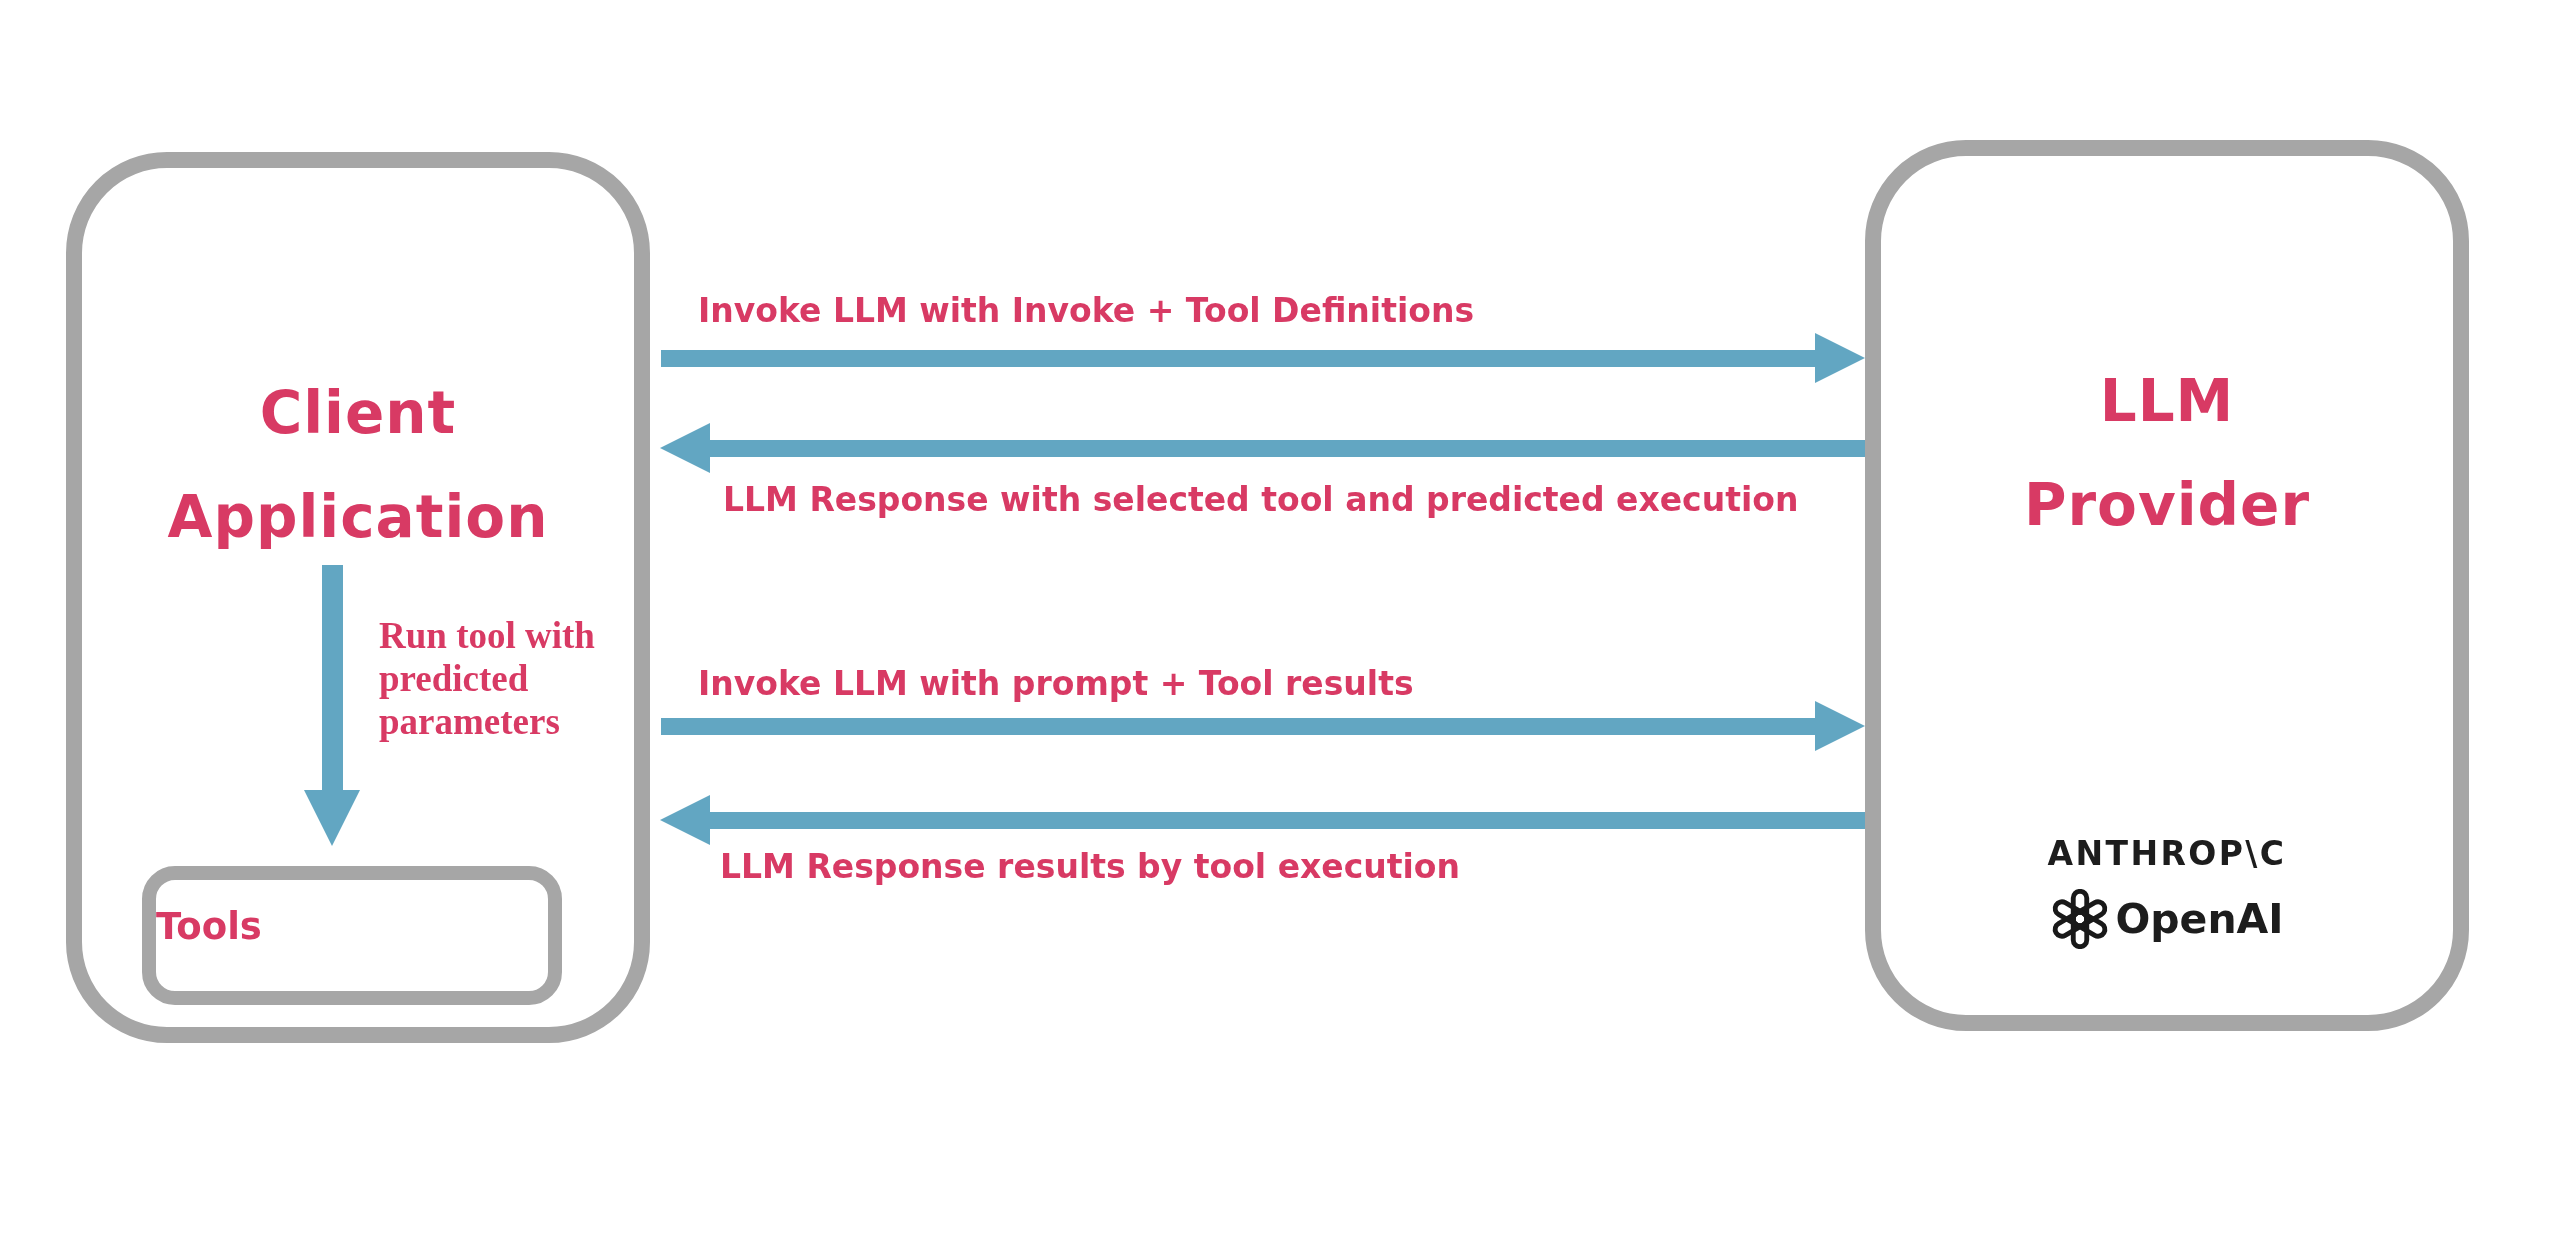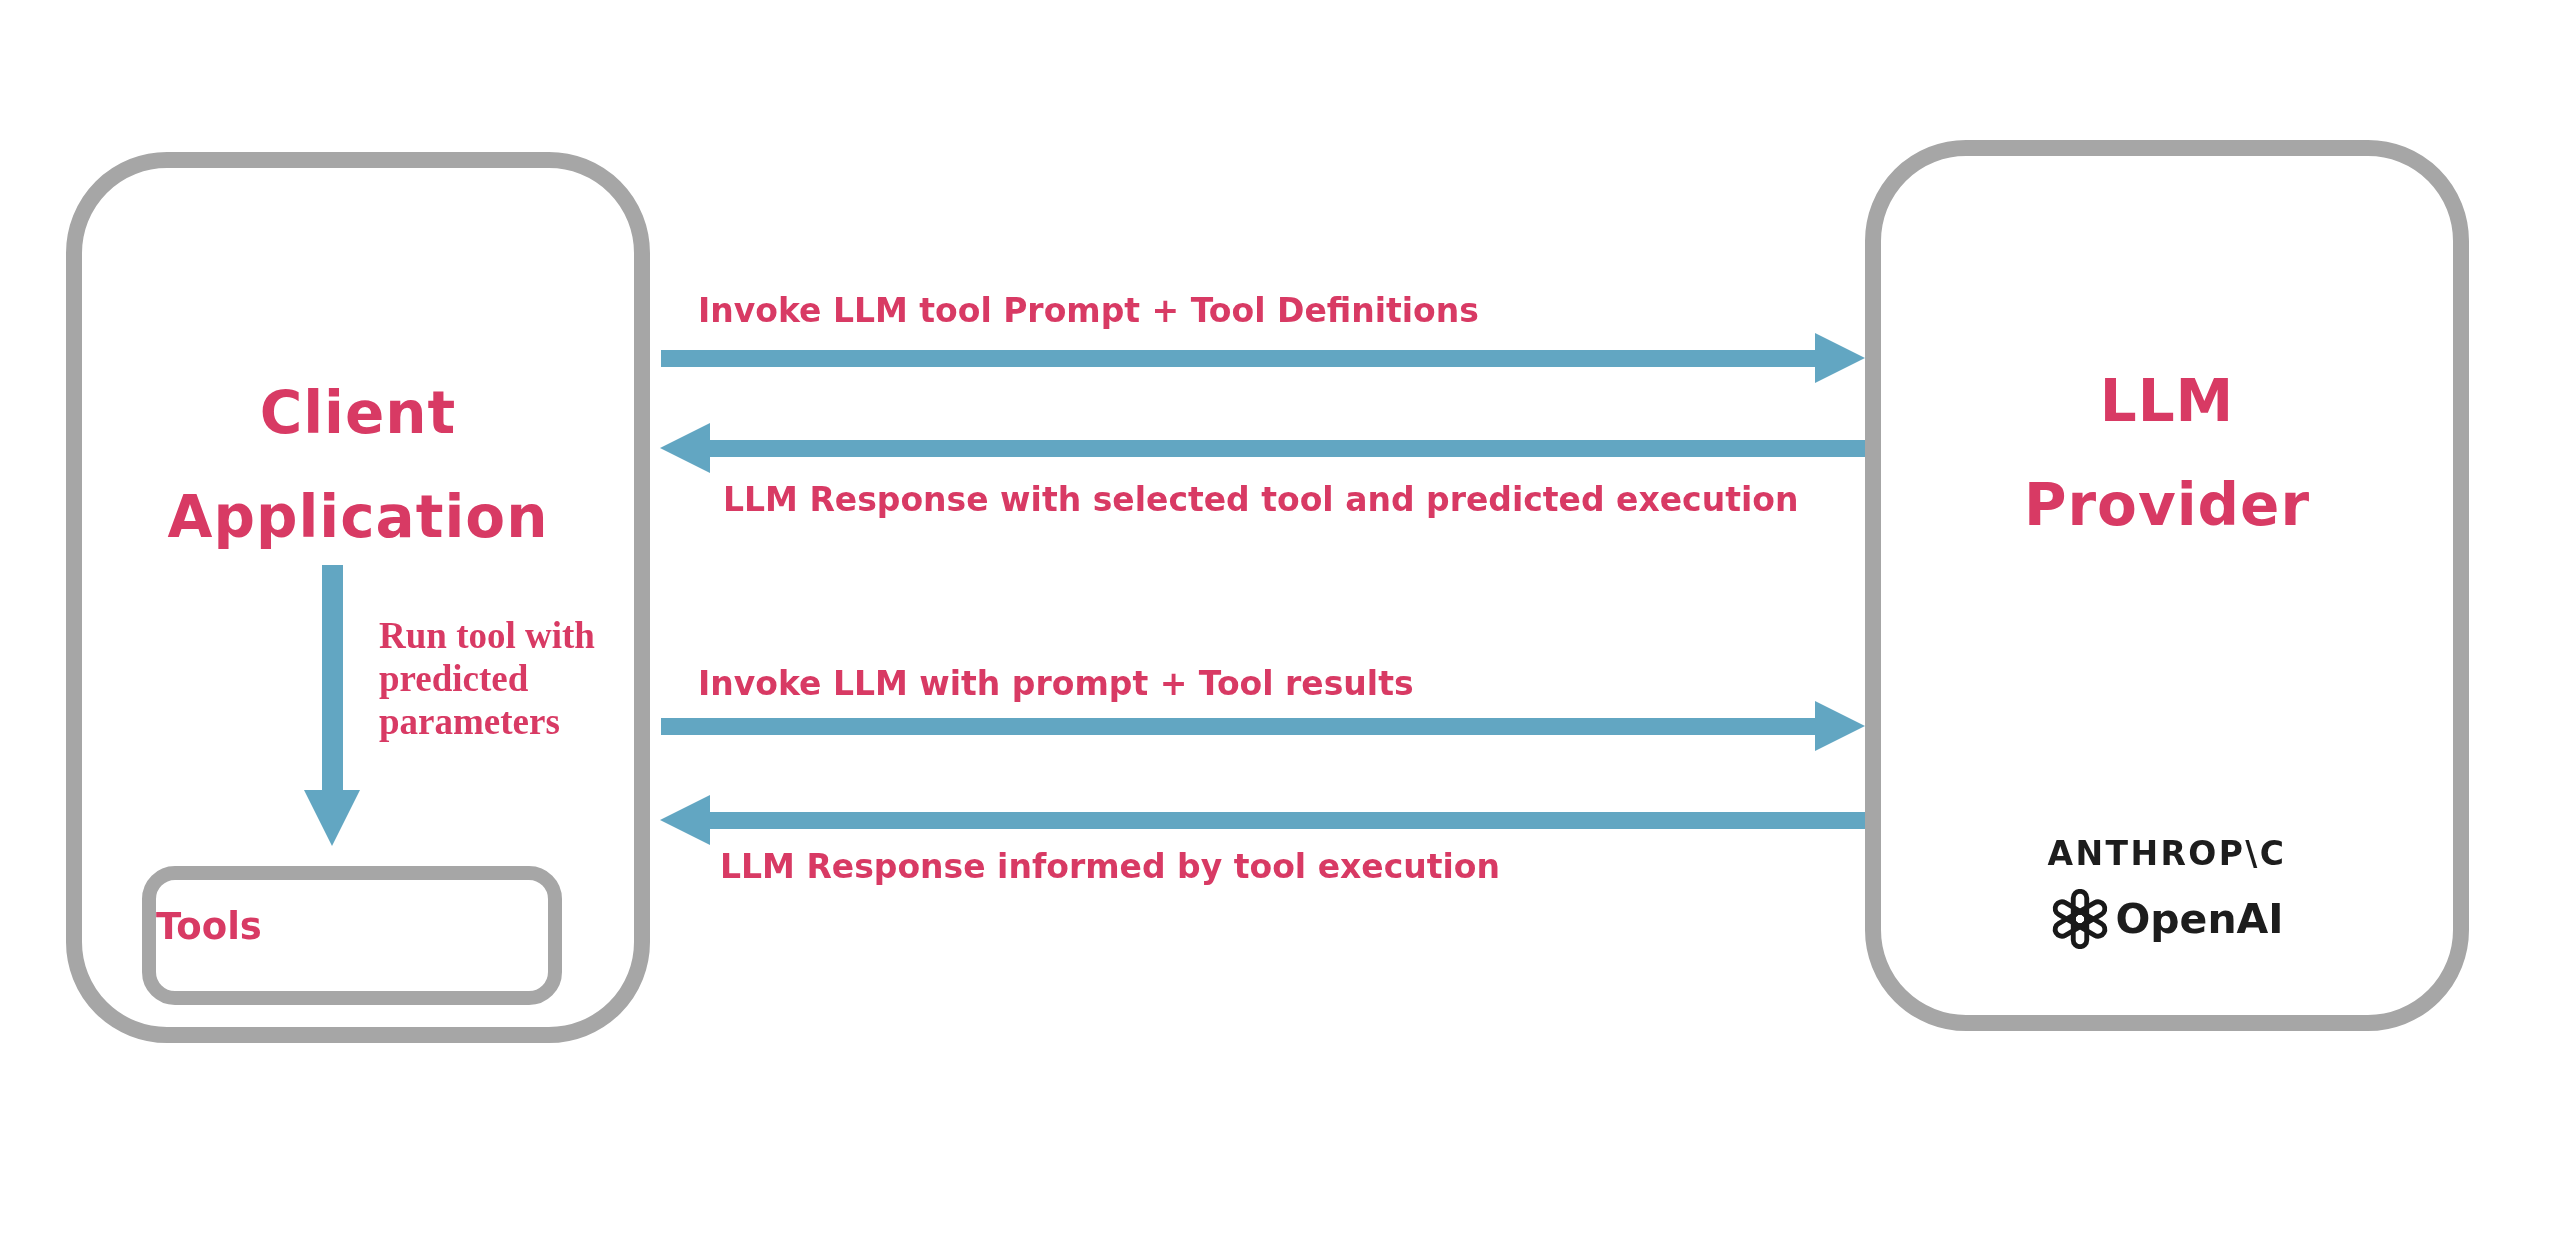--- a/index.html
+++ b/index.html
@@ -134,33 +134,33 @@
   </div>
 
   <div class="shaft-v" style="left:322px; top:565px; height:225px;"></div>
   <div class="head-down" style="left:304px; top:790px;"></div>
   <div class="side-label" style="left:379px; top:615px;">Run tool with
 predicted
 parameters</div>
 
   <div class="shaft-h" style="left:661px; top:350px; width:1154px;"></div>
   <div class="head-right" style="left:1815px; top:333px;"></div>
-  <div class="msg-label" style="left:698px; top:291px;">Invoke LLM tool Prompt + Tool Definitions</div>
+  <div class="msg-label" style="left:698px; top:291px;">Invoke LLM with Invoke + Tool Definitions</div>
 
   <div class="head-left" style="left:660px; top:423px;"></div>
   <div class="shaft-h" style="left:710px; top:440px; width:1155px;"></div>
   <div class="msg-label" style="left:723px; top:480px;">LLM Response with selected tool and predicted execution</div>
 
   <div class="shaft-h" style="left:661px; top:718px; width:1154px;"></div>
   <div class="head-right" style="left:1815px; top:701px;"></div>
   <div class="msg-label" style="left:698px; top:664px;">Invoke LLM with prompt + Tool results</div>
 
   <div class="head-left" style="left:660px; top:795px;"></div>
   <div class="shaft-h" style="left:710px; top:812px; width:1155px;"></div>
-  <div class="msg-label" style="left:720px; top:847px;">LLM Response informed by tool execution</div>
+  <div class="msg-label" style="left:720px; top:847px;">LLM Response results by tool execution</div>
 
   <div class="box" style="left:1865px; top:140px; width:604px; height:891px;">
     <div class="box-title">LLM
 Provider</div>
     <div class="logos">
       <div class="anthropic-wordmark">ANTHROP\C</div>
       <div class="openai-row">
         <svg width="60" height="60" viewBox="0 0 64 64">
           <g fill="none" stroke="#191919" stroke-width="5.2">
             <rect x="24.8" y="2.5" width="14.4" height="37" rx="7.2" transform="rotate(0 32 32)"></rect>

